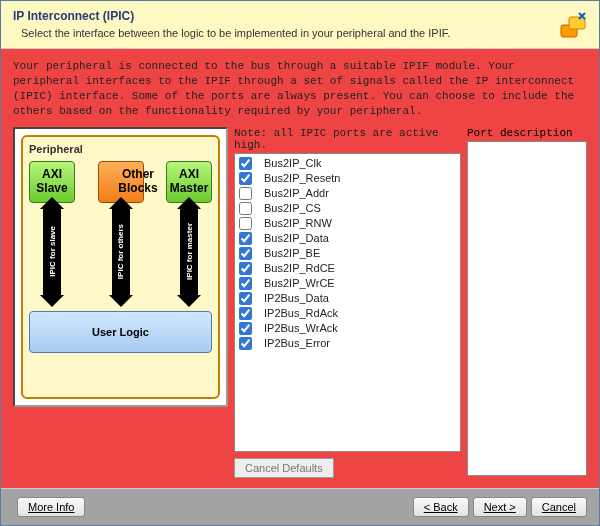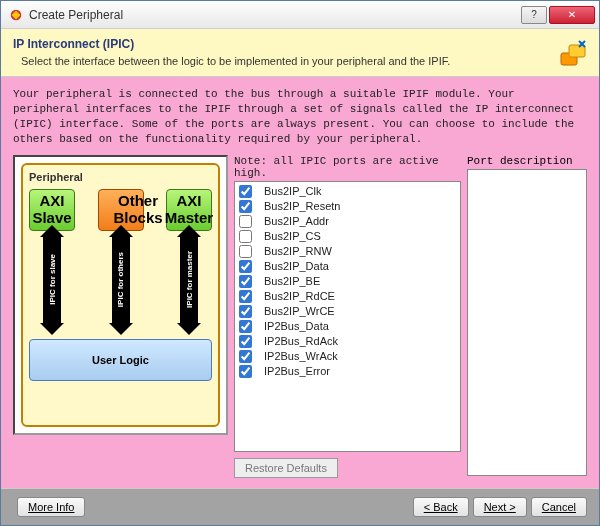--- a/index.html
+++ b/index.html
@@ -11,73 +11,62 @@
 .winbtns { display:flex; }
 .winbtn { width:30px; height:18px; border:1px solid #888; background: linear-gradient(#f5f5f5,#ddd); margin-left:2px; display:flex; align-items:center; justify-content:center; font-size:10px; color:#333; border-radius:2px; }
 .winbtn.close { background: linear-gradient(#e67,#c23); color:#fff; width:46px; border-color:#a12; }
 .winbtn.help { width:26px; }
 
 .header { background: #fef9c3; padding: 8px 12px; border-bottom: 1px solid #ccc; position:relative; }
 .header-title { font-size:12px; font-weight:bold; color:#2a3a7a; }
 .header-desc { font-size:11px; color:#333; margin-top:3px; padding-left:8px; line-height:1.3; }
 .header-icon { position:absolute; right:10px; top:10px; width:32px; height:32px; }
 
-.body { flex:1; background:#f9a8d4; padding:10px 12px; overflow:hidden; display:flex; flex-direction:column;justify-content:center; }
+.body { flex:1; background:#ef4444; padding:10px 12px; overflow:hidden; display:flex; flex-direction:column;justify-content:center; }
 .intro { font-size:11px; color:#222; line-height:1.35; font-family:"Courier New",monospace; margin-bottom:8px; }
 
 .columns { display:flex; flex:1; gap:6px; overflow:hidden; }
 .col-left { width:215px; }
 .col-mid { flex:1; display:flex; flex-direction:column; }
 .col-right { width:120px; }
 
 .note { font-size:11px; color:#222; font-family:"Courier New",monospace; margin-bottom:2px; }
 .listbox { background:#fff; border:1px solid #888; flex:1; padding:2px 4px; overflow:auto; }
 .portdesc-label { font-size:11px; font-family:"Courier New",monospace; margin-bottom:2px; }
 .portdesc-box { background:#fff; border:1px solid #888; height: calc(100% - 16px); }
 
 .check-item { display:flex; align-items:center; gap:12px; padding:1px 0; font-size:11px; color:#222; }
 .check-item input { width:13px; height:13px; accent-color:#3277d3; margin:0; }
 .restore-btn { margin-top:6px; padding:3px 10px; font-size:11px; background:#eee; border:1px solid #999; color:#777; width:fit-content; }
 
 .diagram-box { border:2px inset #999; background:#fff; height:280px; padding:6px; }
 .periph { border:2px solid #c08000; background:#fff8c8; border-radius:6px; padding:6px; height:100%; position:relative; }
 .periph-label { font-weight:bold; font-size:11px; color:#333; }
 .blocks { display:flex; gap:8px; margin-top:6px; justify-content:space-between; }
-.blk { width:46px; height:42px; border-radius:4px; display:flex; align-items:center; justify-content:center; text-align:center; font-size:15px; font-weight:bold; line-height:1.1; padding:2px; }
+.blk { width:46px; height:42px; border-radius:4px; display:flex; align-items:center; justify-content:center; text-align:center; font-size:12px; font-weight:bold; line-height:1.1; padding:2px; }
 .blk.green { background:linear-gradient(#b7f57a,#6acc2f); border:1px solid #3a7a1a; }
 .blk.orange { background:linear-gradient(#ffb05a,#f27d1a); border:1px solid #a04a00; color:#000;padding-left:37px; }
 .arrows { display:flex; gap:8px; justify-content:space-between; margin-top:4px; }
 .arrow-col { width:46px; height:90px; position:relative; display:flex; align-items:center; justify-content:center; }
 .arrow-body { width:18px; height:100%; background:#000; position:relative; }
 .arrow-body:before, .arrow-body:after { content:''; position:absolute; left:50%; transform:translateX(-50%); border-left:12px solid transparent; border-right:12px solid transparent; }
 .arrow-body:before { top:-10px; border-bottom:12px solid #000; }
 .arrow-body:after { bottom:-10px; border-top:12px solid #000; }
 .arrow-label { position:absolute; color:#fff; font-size:8px; font-weight:bold; writing-mode:vertical-rl; transform:rotate(180deg); }
 .userlogic { background:linear-gradient(#d0e8ff,#a8ccf0); border:1px solid #4a7ab8; border-radius:4px; height:42px; display:flex; align-items:center; justify-content:center; font-weight:bold; font-size:11px; margin-top:14px; }
 
 .footer { padding:8px 12px; border-top:1px solid #ccc; background:#a3a3a3; display:flex; align-items:flex-end; }
 .footer-left { flex:1; }
 .fbtn { padding:3px 10px; font-size:11px; background:linear-gradient(#fafafa,#e2e2e2); border:1px solid #888; border-radius:3px; margin-left:4px; text-decoration:underline; cursor:pointer; }
 </style>
 </head>
 <body>
 
 <div class="window">
 
-  <div class="titlebar">
-    <svg class="titlebar-icon" viewBox="0 0 16 16">
-        <circle cx="8" cy="8" r="6" fill="#c33"></circle>
-        <path d="M3 8 L8 3 L13 8 L8 13 Z" fill="#fc0"></path>
-      </svg>
-    <div class="titlebar-title">Create Peripheral</div>
-    <div class="winbtns">
-      <div class="winbtn help">?</div>
-      <div class="winbtn close">✕</div>
-    </div>
-  </div>
 
   <div class="header">
     <div class="header-title">IP Interconnect (IPIC)</div>
     <div class="header-desc">Select the interface between the logic to be implemented in your peripheral and the IPIF.</div>
     <svg class="header-icon" viewBox="0 0 32 32">
       <rect x="4" y="14" width="16" height="12" fill="#f90" stroke="#b60" rx="2"></rect>
       <rect x="12" y="6" width="16" height="12" fill="#fc3" stroke="#c80" rx="2"></rect>
       <path d="M22 2 L28 8 M28 2 L22 8" stroke="#06c" stroke-width="2"></path>
     </svg>
   </div>
@@ -163,21 +152,21 @@
             </label>
             <label class="check-item">
               <input type="checkbox" checked="" style="">
               <span>IP2Bus_WrAck</span>
             </label>
             <label class="check-item">
               <input type="checkbox" checked="" style="">
               <span>IP2Bus_Error</span>
             </label>
           </div>
-        <button class="restore-btn" disabled="">Restore Defaults</button>
+        <button class="restore-btn" disabled="">Cancel Defaults</button>
       </div>
 
       <div class="col-right">
         <div class="portdesc-label">Port description</div>
         <div class="portdesc-box"></div>
       </div>
     </div>
   </div>
 
   <div class="footer">

